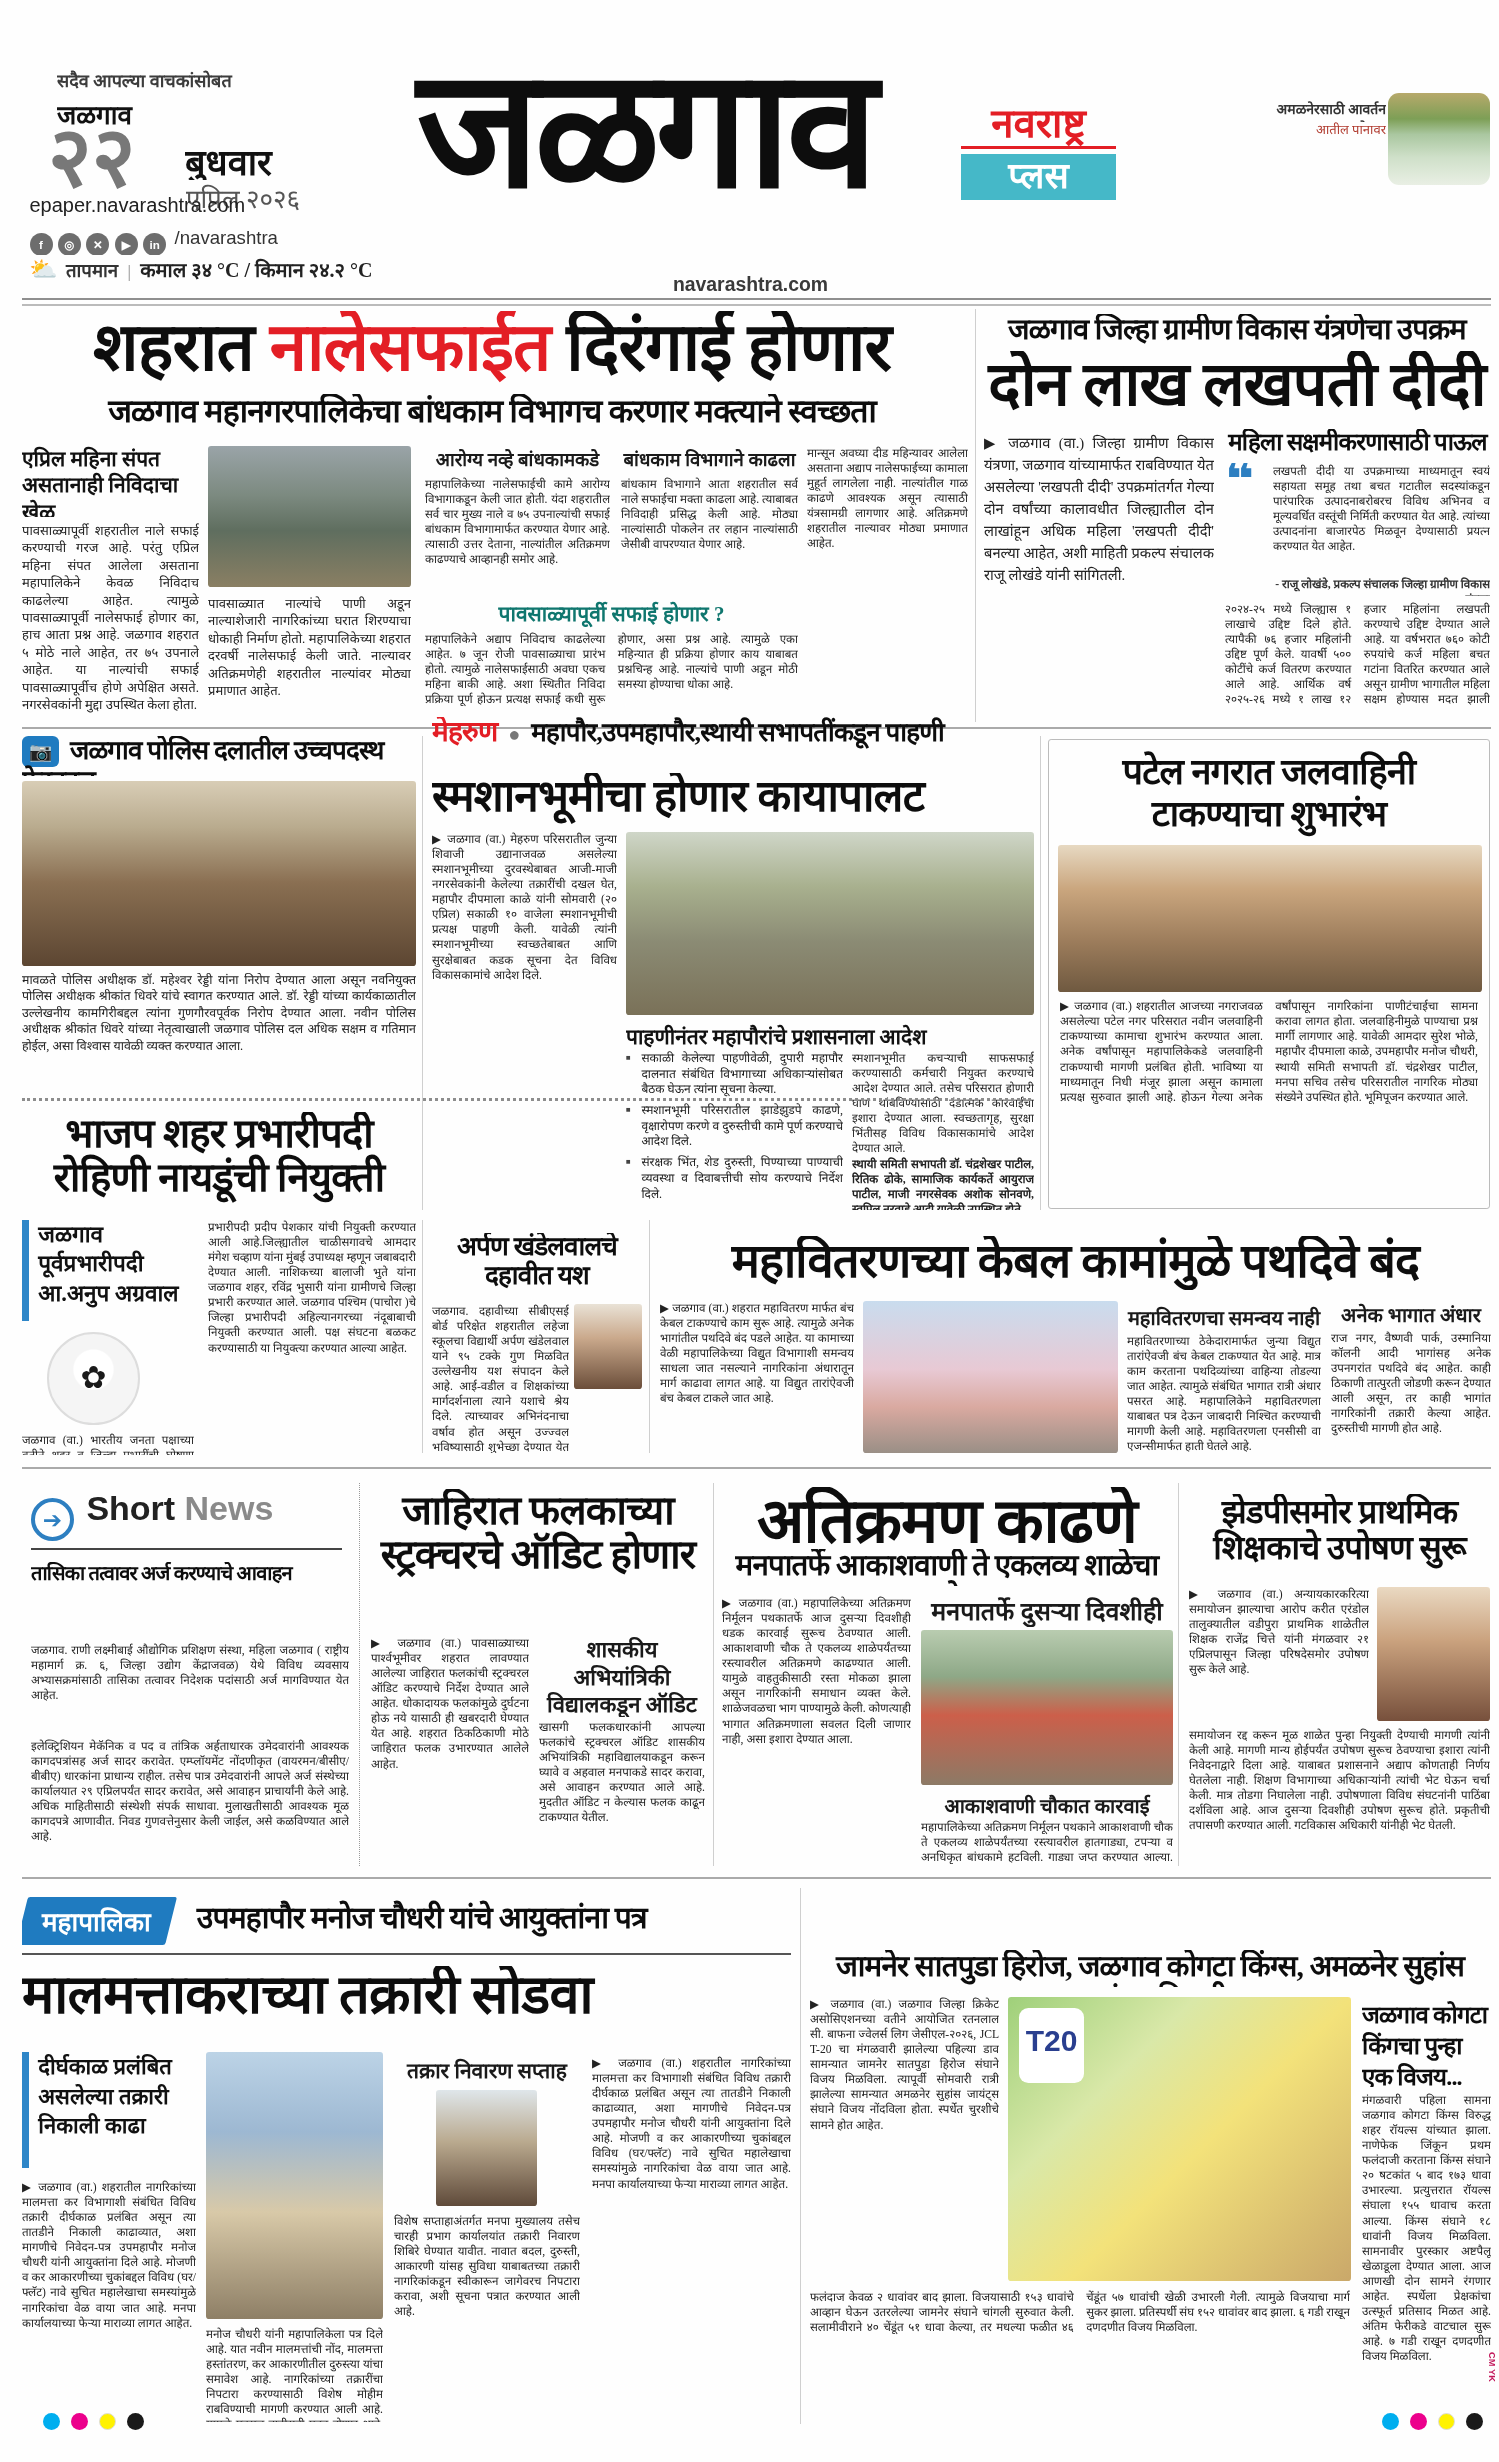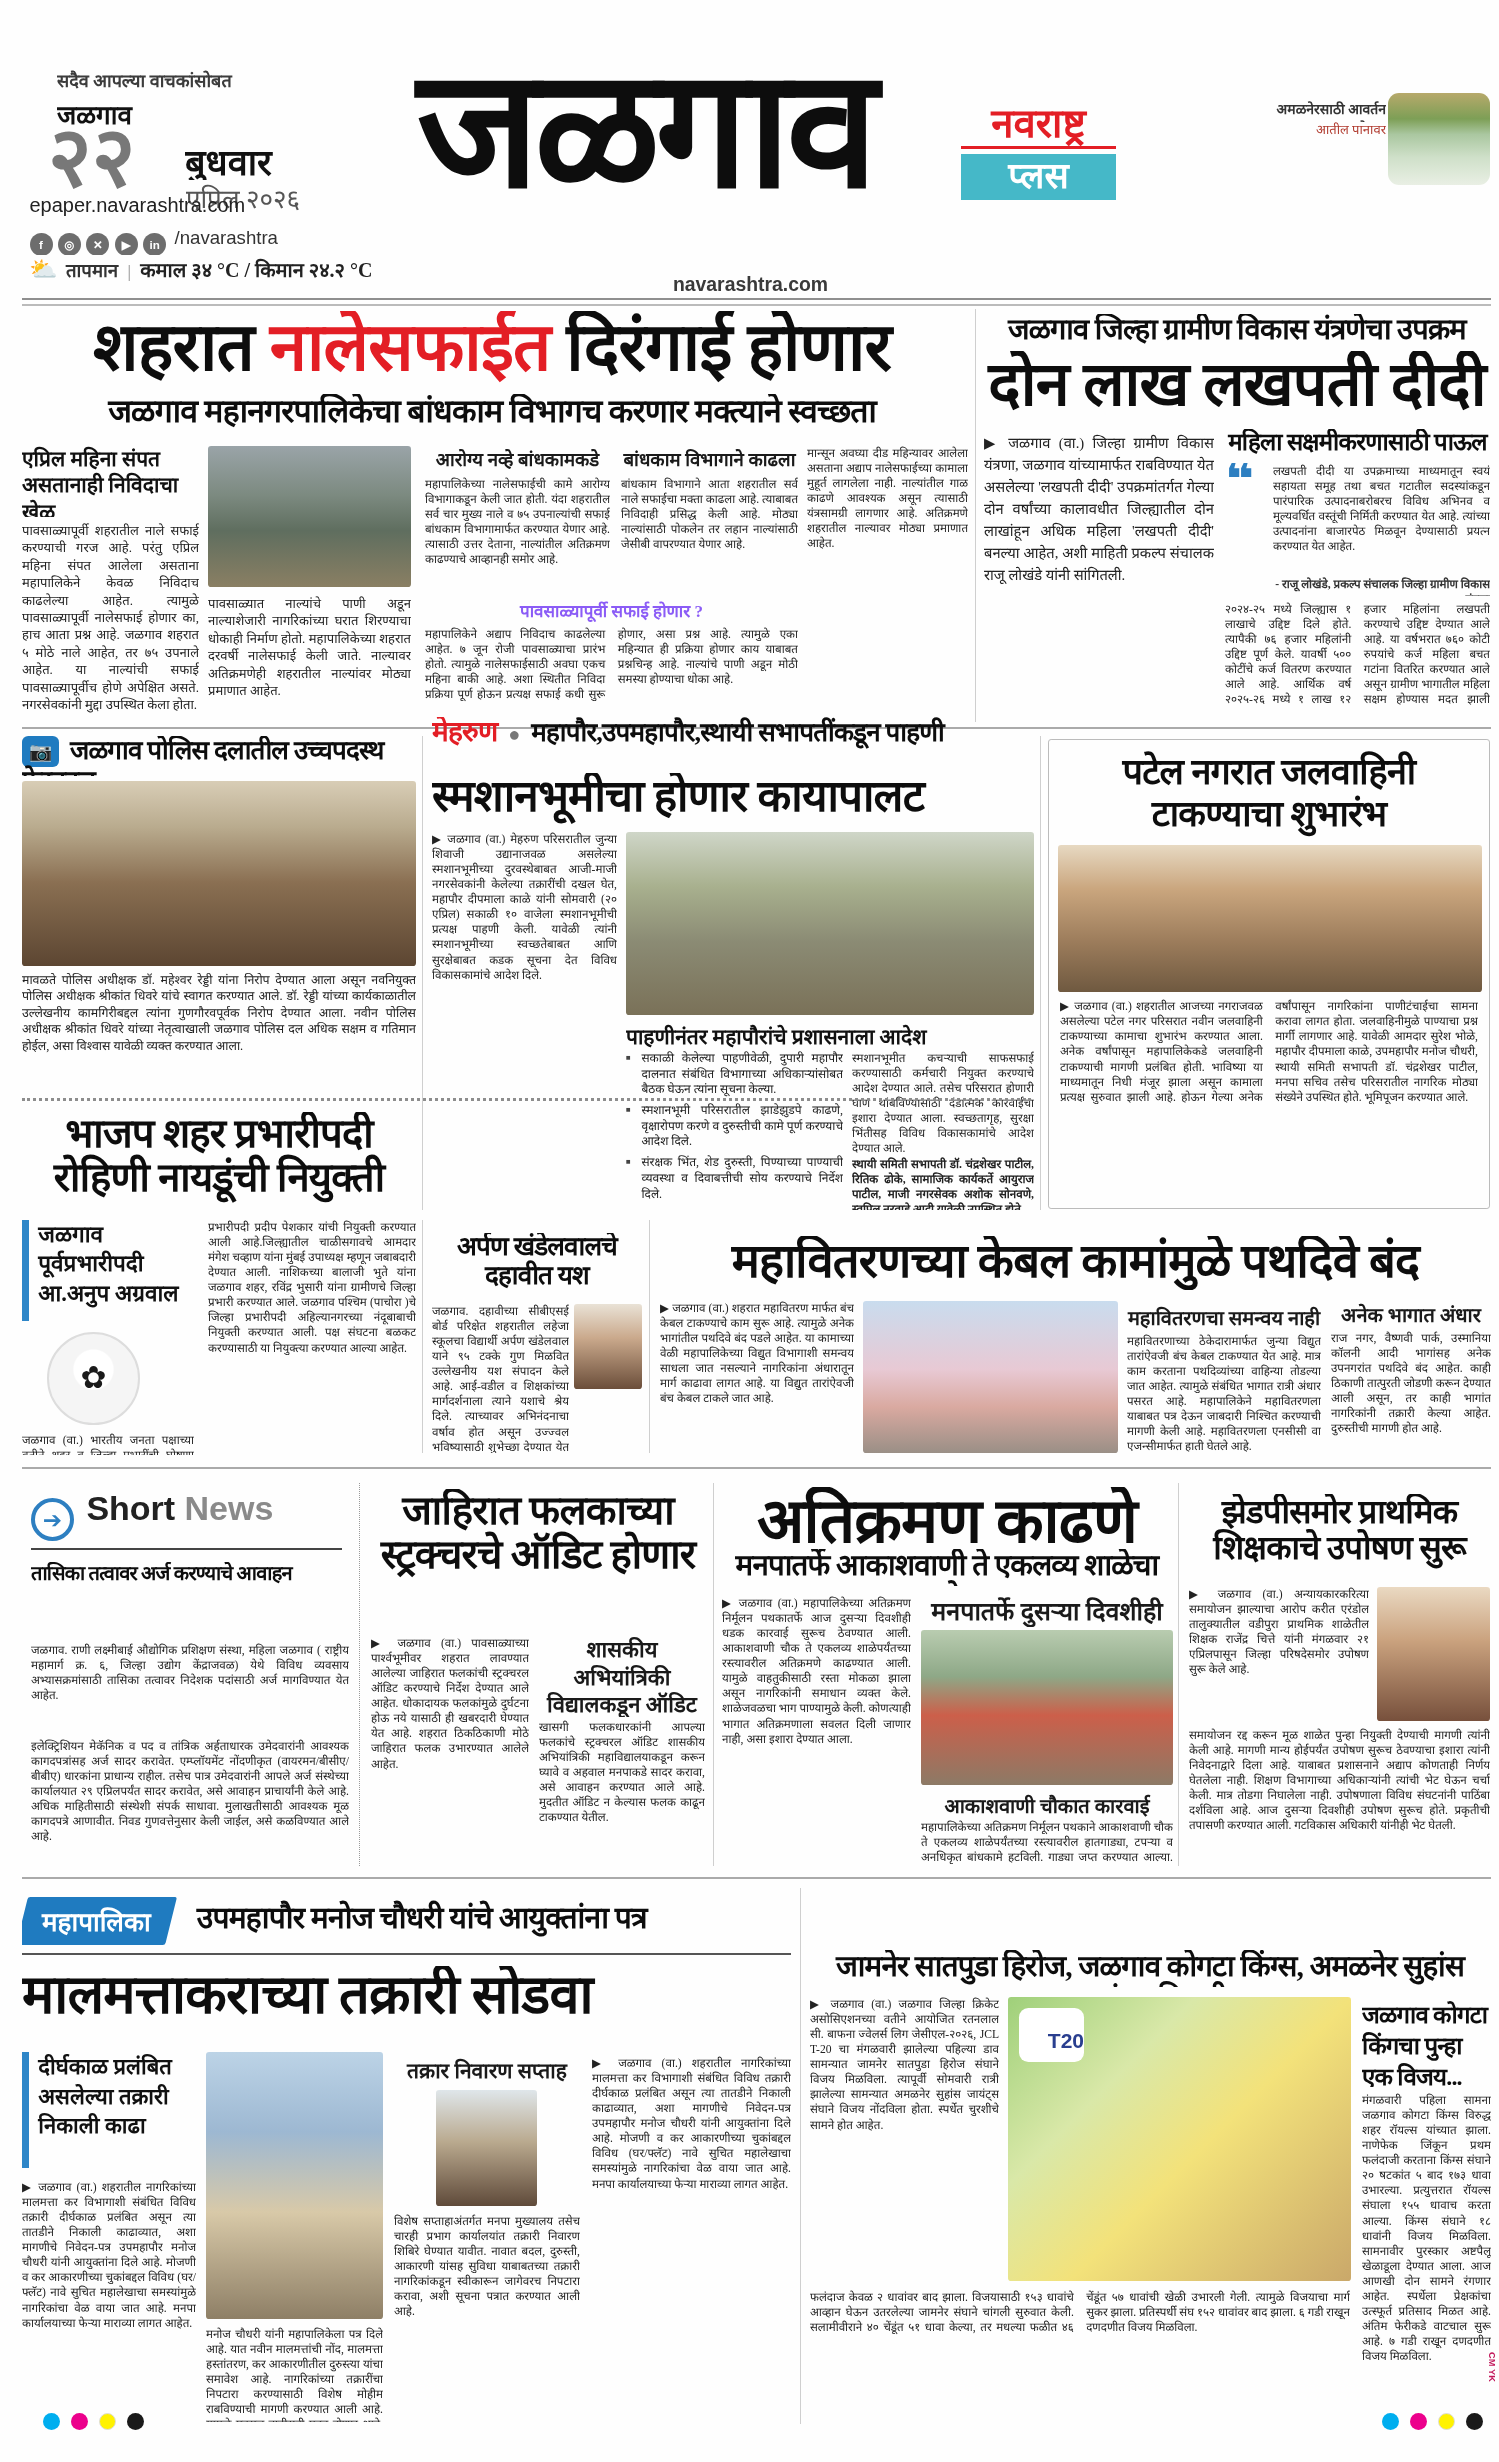--- a/index.html
+++ b/index.html
@@ -67,21 +67,21 @@
 
   <div class="abs b" style="left:22px;top:446px;width:177px;height:71px;font-size:21px;line-height:1.25;color:#111">एप्रिल महिना संपत असतानाही निविदाचा खेळ</div>
   <div class="abs body" style="left:22px;top:522px;width:177px;height:200px;font-size:13px">पावसाळ्यापूर्वी शहरातील नाले सफाई करण्याची गरज आहे. परंतु एप्रिल महिना संपत आलेला असताना महापालिकेने केवळ निविदाच काढलेल्या आहेत. त्यामुळे पावसाळ्यापूर्वी नालेसफाई होणार का, हाच आता प्रश्न आहे. जळगाव शहरात ५ मोठे नाले आहेत, तर ७५ उपनाले आहेत. या नाल्यांची सफाई पावसाळ्यापूर्वीच होणे अपेक्षित असते. नगरसेवकांनी मुद्दा उपस्थित केला होता.</div>
   <div class="photo" style="left:208px;top:446px;width:203px;height:141px;background:linear-gradient(180deg,#9aa4a8 0%,#7c8a80 35%,#5f6e5f 60%,#8a7f63 100%)"></div>
   <div class="abs body" style="left:208px;top:595px;width:203px;height:127px;font-size:13px">पावसाळ्यात नाल्यांचे पाणी अडून नाल्याशेजारी नागरिकांच्या घरात शिरण्याचा धोकाही निर्माण होतो. महापालिकेच्या शहरात दरवर्षी नालेसफाई केली जाते. नाल्यावर अतिक्रमणेही शहरातील नाल्यांवर मोठ्या प्रमाणात आहेत.</div>
   <div class="abs b ctr" style="left:425px;top:446px;width:185px;height:28px;font-size:18.6px">आरोग्य नव्हे बांधकामकडे सफाई</div>
   <div class="abs body small" style="left:425px;top:477px;width:185px;height:115px">महापालिकेच्या नालेसफाईची कामे आरोग्य विभागाकडून केली जात होती. यंदा शहरातील सर्व चार मुख्य नाले व ७५ उपनाल्यांची सफाई बांधकाम विभागामार्फत करण्यात येणार आहे. त्यासाठी उत्तर देताना, नाल्यांतील अतिक्रमण काढण्याचे आव्हानही समोर आहे.</div>
   <div class="abs b ctr" style="left:621px;top:446px;width:177px;height:28px;font-size:18.6px">बांधकाम विभागाने काढला मक्ता</div>
   <div class="abs body small" style="left:621px;top:477px;width:177px;height:115px">बांधकाम विभागाने आता शहरातील सर्व नाले सफाईचा मक्ता काढला आहे. त्याबाबत निविदाही प्रसिद्ध केली आहे. मोठ्या नाल्यांसाठी पोकलेन तर लहान नाल्यांसाठी जेसीबी वापरण्यात येणार आहे.</div>
   <div class="abs" style="left:425px;top:599px;width:373px;height:123px">
-    <div class="b ctr" style="font-size:17px;color:#8b5cf6;margin-bottom:4.7px">पावसाळ्यापूर्वी सफाई होणार ?</div>
+    <div class="b ctr" style="font-size:21px;color:#0f766e;margin-bottom:4.7px">पावसाळ्यापूर्वी सफाई होणार ?</div>
     <div class="body cols2 small">महापालिकेने अद्याप निविदाच काढलेल्या आहेत. ७ जून रोजी पावसाळ्याचा प्रारंभ होतो. त्यामुळे नालेसफाईसाठी अवघा एकच महिना बाकी आहे. अशा स्थितीत निविदा प्रक्रिया पूर्ण होऊन प्रत्यक्ष सफाई कधी सुरू होणार, असा प्रश्न आहे. त्यामुळे एका महिन्यात ही प्रक्रिया होणार काय याबाबत प्रश्नचिन्ह आहे. नाल्यांचे पाणी अडून मोठी समस्या होण्याचा धोका आहे.</div>
   </div>
   <div class="abs body small" style="left:807px;top:446px;width:161px;height:276px">मान्सून अवघ्या दीड महिन्यावर आलेला असताना अद्याप नालेसफाईच्या कामाला मुहूर्त लागलेला नाही. नाल्यांतील गाळ काढणे आवश्यक असून त्यासाठी यंत्रसामग्री लागणार आहे. अतिक्रमणे शहरातील नाल्यावर मोठ्या प्रमाणात आहेत.</div>
   <div class="vr" style="left:975px;top:309px;height:413px"></div>
 
   <div class="abs hl ctr" style="left:984px;top:314px;width:506px;height:36px;font-size:29px">जळगाव जिल्हा ग्रामीण विकास यंत्रणेचा उपक्रम</div>
   <div class="abs hl ctr" style="left:984px;top:351px;width:506px;height:71px;font-size:61px">दोन लाख लखपती दीदी</div>
   <div class="abs body" style="left:984px;top:432px;width:230px;height:290px;font-size:14.7px;line-height:1.5">▶ जळगाव (वा.) जिल्हा ग्रामीण विकास यंत्रणा, जळगाव यांच्यामार्फत राबविण्यात येत असलेल्या 'लखपती दीदी' उपक्रमांतर्गत गेल्या दोन वर्षांच्या कालावधीत जिल्ह्यातील दोन लाखांहून अधिक महिला 'लखपती दीदी' बनल्या आहेत, अशी माहिती प्रकल्प संचालक राजू लोखंडे यांनी सांगितली.</div>
   <div class="abs hl ctr" style="left:1225px;top:429px;width:265px;height:31px;font-size:24px">महिला सक्षमीकरणासाठी पाऊल</div>
   <div class="abs" style="left:1225px;top:463px;width:43px;height:47px"><span class="qmark" style="color:#2d7fc1">❝</span></div>
@@ -197,21 +197,21 @@
   <div class="abs body small" style="left:206px;top:2327px;width:177px;height:95px">मनोज चौधरी यांनी महापालिकेला पत्र दिले आहे. यात नवीन मालमत्तांची नोंद, मालमत्ता हस्तांतरण, कर आकारणीतील दुरुस्त्या यांचा समावेश आहे. नागरिकांच्या तक्रारींचा निपटारा करण्यासाठी विशेष मोहीम राबविण्याची मागणी करण्यात आली आहे. यामुळे महसूल वाढीसही मदत होणार आहे, असे पत्रात नमूद करण्यात आले आहे. तक्रारी सोडविल्यास नागरिकांना दिलासा मिळेल व कर भरणाही वाढेल, असे उपमहापौरांनी म्हटले आहे.</div>
   <div class="abs b ctr" style="left:394px;top:2056px;width:186px;height:28px;font-size:21px">तक्रार निवारण सप्ताह</div>
   <div class="photo" style="left:436px;top:2090px;width:101px;height:116px;background:linear-gradient(180deg,#dfe6ea 0%,#b9a98e 45%,#5f4a3a 100%)"></div>
   <div class="abs body small" style="left:394px;top:2214px;width:186px;height:208px">विशेष सप्ताहाअंतर्गत मनपा मुख्यालय तसेच चारही प्रभाग कार्यालयांत तक्रारी निवारण शिबिरे घेण्यात यावीत. नावात बदल, दुरुस्ती, आकारणी यांसह सुविधा याबाबतच्या तक्रारी नागरिकांकडून स्वीकारून जागेवरच निपटारा करावा, अशी सूचना पत्रात करण्यात आली आहे.</div>
   <div class="abs body small" style="left:592px;top:2056px;width:199px;height:366px">▶ जळगाव (वा.) शहरातील नागरिकांच्या मालमत्ता कर विभागाशी संबंधित विविध तक्रारी दीर्घकाळ प्रलंबित असून त्या तातडीने निकाली काढाव्यात, अशा मागणीचे निवेदन-पत्र उपमहापौर मनोज चौधरी यांनी आयुक्तांना दिले आहे. मोजणी व कर आकारणीच्या चुकांबद्दल विविध (घर/फ्लॅट) नावे सुचित महालेखाचा समस्यांमुळे नागरिकांचा वेळ वाया जात आहे. मनपा कार्यालयाच्या फेऱ्या माराव्या लागत आहेत.</div>
   <div class="vr" style="left:800px;top:1888px;height:536px"></div>
 
   <div class="abs hl ctr" style="left:810px;top:1950px;width:680px;height:37px;font-size:29.5px">जामनेर सातपुडा हिरोज, जळगाव कोगटा किंग्स, अमळनेर सुहांस जायंट्स विजयी</div>
   <div class="abs body small" style="left:810px;top:1997px;width:189px;height:286px">▶ जळगाव (वा.) जळगाव जिल्हा क्रिकेट असोसिएशनच्या वतीने आयोजित रतनलाल सी. बाफना ज्वेलर्स लिग जेसीएल-२०२६, JCL T-20 चा मंगळवारी झालेल्या पहिल्या डाव सामन्यात जामनेर सातपुडा हिरोज संघाने विजय मिळविला. त्यापूर्वी सोमवारी रात्री झालेल्या सामन्यात अमळनेर सुहांस जायंट्स संघाने विजय नोंदविला होता. स्पर्धेत चुरशीचे सामने होत आहेत.</div>
   <div class="photo" style="left:1008px;top:1997px;width:343px;height:284px;background:linear-gradient(135deg,#9fd07a 0%,#d9e8a8 30%,#f3e27a 55%,#caa86a 100%)">
-    <div style="position:absolute;left:11px;top:11px;width:65px;height:54px;border-radius:9.3px;background:#fff;color:#2a3f8f;font-weight:700;font-size:21px;text-align:right;line-height:65px;font-family:'Liberation Sans',sans-serif">T20</div>
+    <div style="position:absolute;left:11px;top:11px;width:65px;height:75px;border-radius:9.3px;background:#fff;color:#2a3f8f;font-weight:700;font-size:30px;text-align:center;line-height:65px;font-family:'Liberation Sans',sans-serif">T20</div>
   </div>
   <div class="abs hl" style="left:1362px;top:2000px;width:129px;height:87px;font-size:24px;line-height:1.3">जळगाव कोगटा किंगचा पुन्हा एक विजय...</div>
   <div class="abs body small" style="left:1362px;top:2093px;width:129px;height:329px">मंगळवारी पहिला सामना जळगाव कोगटा किंग्स विरुद्ध शहर रॉयल्स यांच्यात झाला. नाणेफेक जिंकून प्रथम फलंदाजी करताना किंग्स संघाने २० षटकांत ५ बाद १७३ धावा उभारल्या. प्रत्युत्तरात रॉयल्स संघाला १५५ धावाच करता आल्या. किंग्स संघाने १८ धावांनी विजय मिळविला. सामनावीर पुरस्कार अष्टपैलू खेळाडूला देण्यात आला. आज आणखी दोन सामने रंगणार आहेत. स्पर्धेला प्रेक्षकांचा उत्स्फूर्त प्रतिसाद मिळत आहे. अंतिम फेरीकडे वाटचाल सुरू आहे. ७ गडी राखून दणदणीत विजय मिळविला.</div>
   <div class="abs body small cols2" style="left:810px;top:2290px;width:540px;height:132px">फलंदाज केवळ २ धावांवर बाद झाला. विजयासाठी १५३ धावांचे आव्हान घेऊन उतरलेल्या जामनेर संघाने चांगली सुरुवात केली. सलामीवीराने ४० चेंडूंत ५१ धावा केल्या, तर मधल्या फळीत ४६ चेंडूंत ५७ धावांची खेळी उभारली गेली. त्यामुळे विजयाचा मार्ग सुकर झाला. प्रतिस्पर्धी संघ १५२ धावांवर बाद झाला. ६ गडी राखून दणदणीत विजय मिळविला.</div>
 
   <div class="abs" style="left:43px;top:2413px;width:233px;height:23px">
     <span class="dot" style="background:#00aeef"></span>
     <span class="dot" style="background:#ec008c"></span>
     <span class="dot" style="background:#fff200;border:0.8px solid #ddd"></span>
     <span class="dot" style="background:#1a1a1a"></span>

